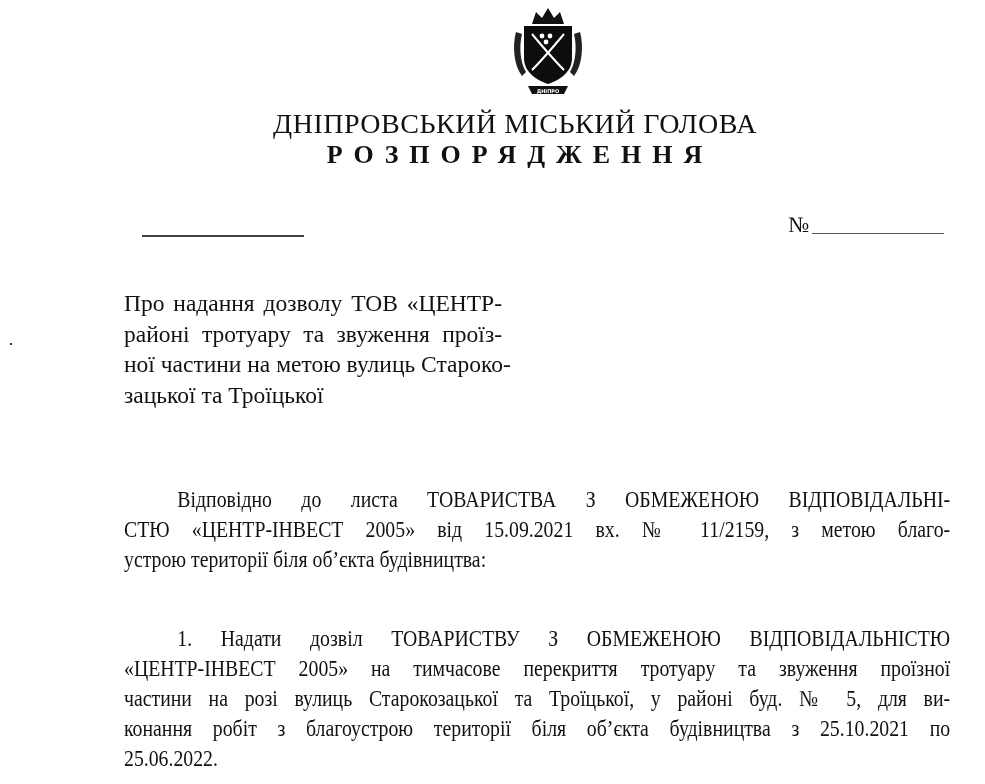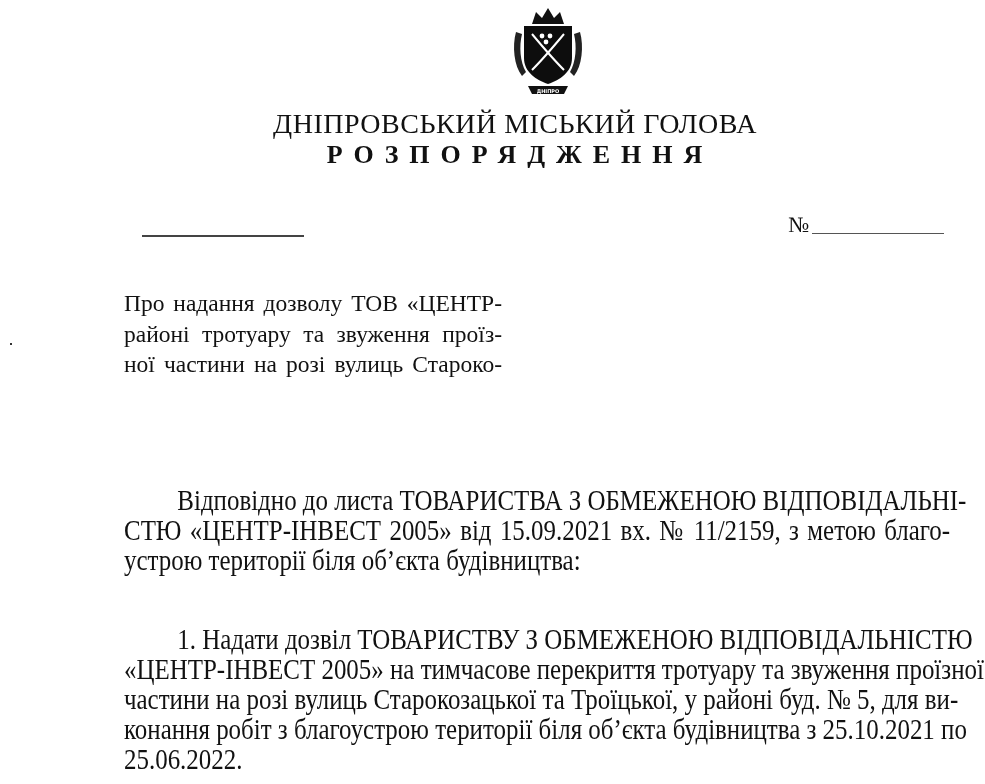--- a/index.html
+++ b/index.html
@@ -23,21 +23,21 @@
     .num-line { position: absolute; left: 812px; top: 233px; width: 132px; border-top: 1.5px solid #555; }
     .stray-dot { position: absolute; left: 10px; top: 343px; width: 2px; height: 2px; background: #333; }
     .subject {
       position: absolute; left: 124px; top: 288px; width: 378px;
       font-size: 23.5px; line-height: 30.5px; text-align: justify; text-align-last: left;
     }
     .subject .ln { display: block; text-align: justify; text-align-last: justify; white-space: nowrap; }
     .subject .ln.last { text-align-last: left; }
     .para {
       position: absolute; left: 124px; width: 826px;
-      font-size: 29px; line-height: 30px;
+      font-size: 23px; line-height: 30px;
       font-family: "Liberation Sans Narrow", "Liberation Serif", serif;
     }
     .para .ln { display: block; text-align: justify; text-align-last: justify; white-space: nowrap; transform-origin: left; }
     .para .ln.last { text-align-last: left; }
     .p1 { top: 485px; }
     .p2 { top: 624px; }
     .narrow { display: inline-block; transform: scaleX(0.86); transform-origin: left; width: 116.3%; }
   </style>
 </head>
 <body>
@@ -69,21 +69,22 @@
 
 <div class="date-line"></div>
 <div class="num-label">№</div>
 <div class="num-line"></div>
 
 <div class="stray-dot"></div>
 
 <div class="subject">
   <span class="ln">Про надання дозволу ТОВ «ЦЕНТР-</span>
   <span class="ln">районі тротуару та звуження проїз-</span>
-  <span class="ln">ної частини на розі вулиць Староко-</span>
+  <span class="ln">ної частини на метою вулиць Староко-</span>
+  <span class="ln last">зацької та Троїцької</span>
 </div>
 
 <div class="para p1">
   <div class="narrow">
     <span class="ln" style="padding-left:62px">Відповідно до листа ТОВАРИСТВА З ОБМЕЖЕНОЮ ВІДПОВІДАЛЬНІ-</span>
     <span class="ln">СТЮ «ЦЕНТР-ІНВЕСТ 2005» від 15.09.2021 вх. № 11/2159, з метою благо-</span>
     <span class="ln last">устрою території біля об’єкта будівництва:</span>
   </div>
 </div>
 

